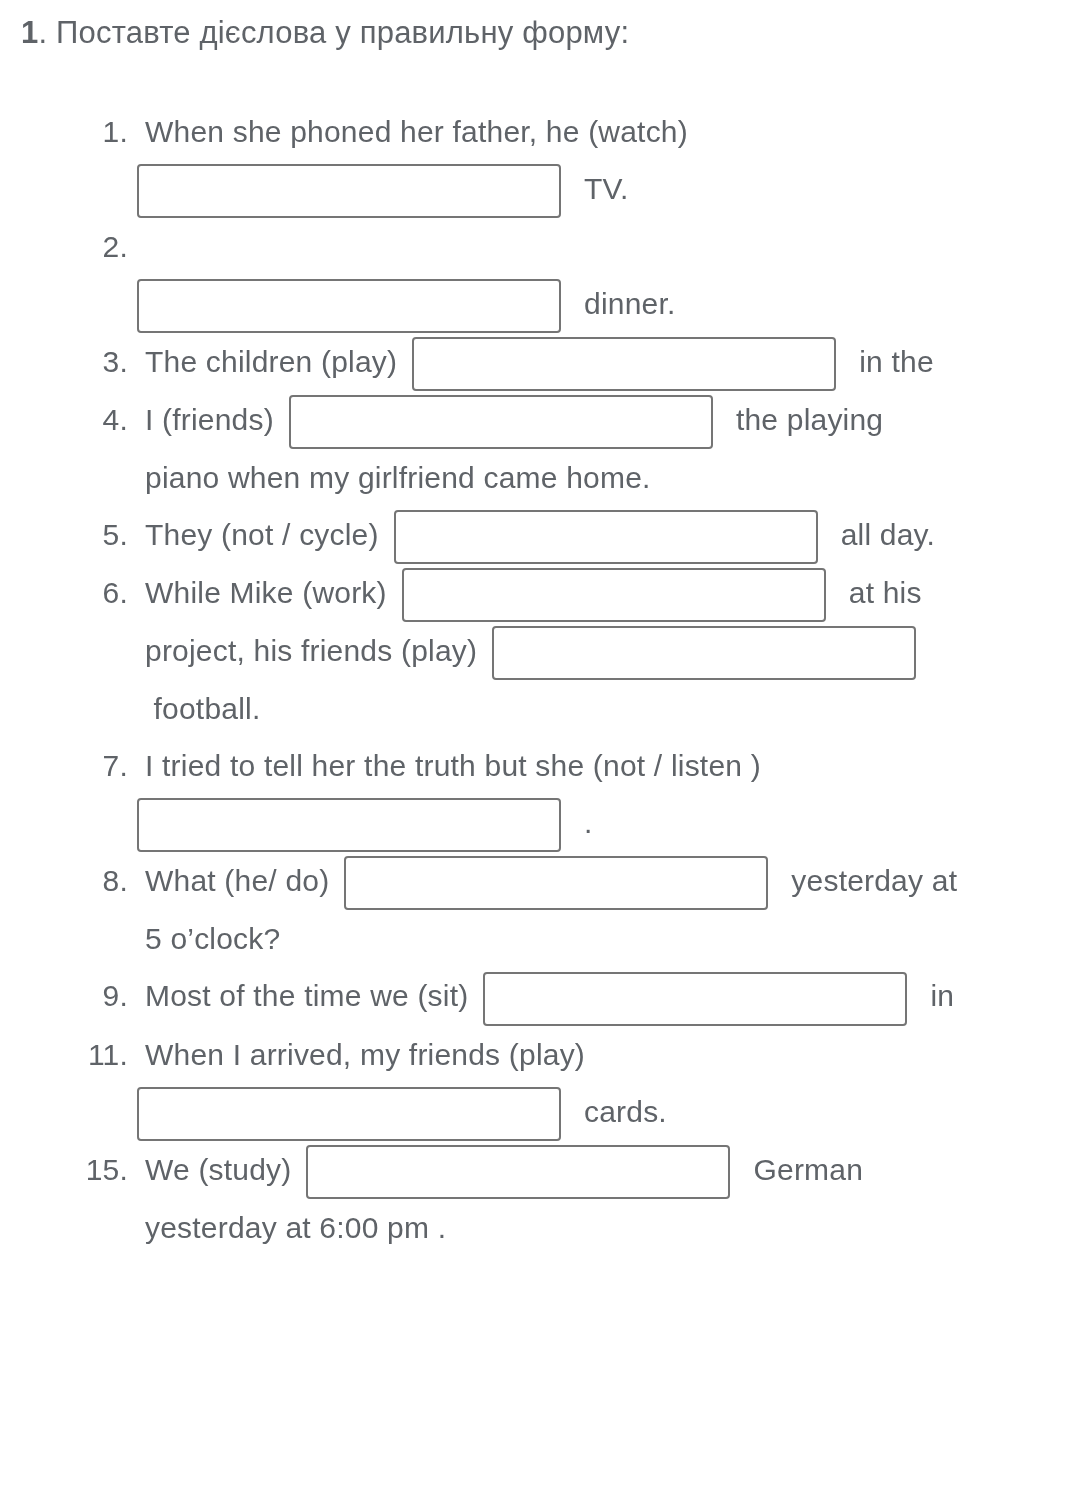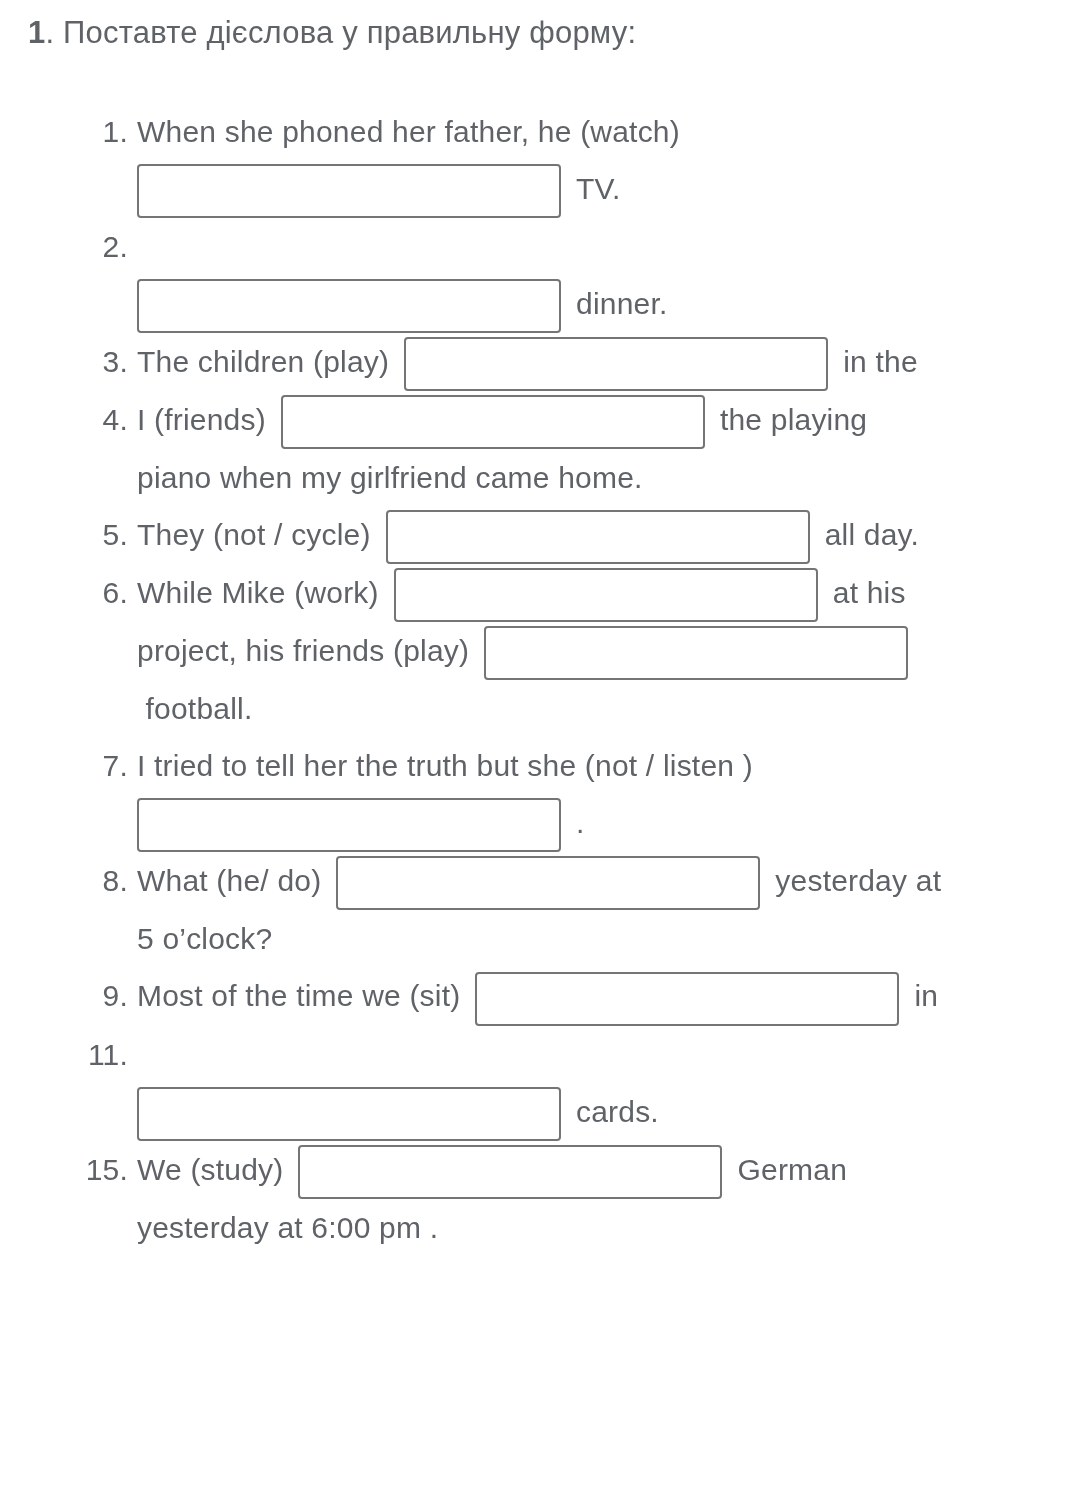--- a/index.html
+++ b/index.html
@@ -12,21 +12,21 @@
   body {
     width: 1066px;
     min-height: 1502px;
     background: var(--bg);
     color: var(--text-color);
     font-family: "Liberation Sans", sans-serif;
     overflow-x: hidden;
   }
   .title {
     margin: 0;
-    padding: 14px 0 0 28px;
+    padding: 14px 0 0 21px;
     font-size: 31px;
     font-weight: 400;
     line-height: 1.25;
     letter-spacing: 0.2px;
   }
   .title strong { font-weight: 700; }
   .exercise {
     margin-top: 50px;
     width: 1020px;
   }
@@ -37,21 +37,21 @@
     line-height: 57px;
     letter-spacing: 0.2px;
   }
   .item-num {
     position: absolute;
     left: 0;
     top: 0;
     width: 128px;
     text-align: right;
   }
-  .seg { white-space: pre-wrap; }
+  .seg { white-space: pre-wrap; margin-left: 8px; }
   .blank {
     display: inline-block;
     width: 424px;
     height: 54px;
     border: 2px solid var(--box-border);
     border-radius: 4px;
     background: #ffffff;
     vertical-align: middle;
     margin: 0 15px;
     padding: 0 10px;
@@ -70,15 +70,15 @@
 <div class="exercise">
     <div class="item"><span class="item-num">1.</span><span class="seg">When she phoned her father, he (watch)</span><br><input type="text" class="blank" style=""><span class="seg">TV.</span></div>
     <div class="item"><span class="item-num">2.</span><br><input type="text" class="blank" style=""><span class="seg">dinner.</span></div>
     <div class="item"><span class="item-num">3.</span><span class="seg">The children (play)</span><input type="text" class="blank" style=""><span class="seg">in the</span><br></div>
     <div class="item"><span class="item-num">4.</span><span class="seg">I (friends)</span><input type="text" class="blank" style=""><span class="seg">the playing</span><br><span class="seg">piano when my girlfriend came home.</span></div>
     <div class="item"><span class="item-num">5.</span><span class="seg">They (not / cycle)</span><input type="text" class="blank" style=""><span class="seg">all day.</span></div>
     <div class="item"><span class="item-num">6.</span><span class="seg">While Mike (work)</span><input type="text" class="blank" style=""><span class="seg">at his</span><br><span class="seg">project, his friends (play)</span><input type="text" class="blank" style=""><br><span class="seg"> football.</span></div>
     <div class="item"><span class="item-num">7.</span><span class="seg">I tried to tell her the truth but she (not / listen )</span><br><input type="text" class="blank" style=""><span class="seg">.</span></div>
     <div class="item"><span class="item-num">8.</span><span class="seg">What (he/ do)</span><input type="text" class="blank" style=""><span class="seg">yesterday at</span><br><span class="seg">5 o’clock?</span></div>
     <div class="item"><span class="item-num">9.</span><span class="seg">Most of the time we (sit)</span><input type="text" class="blank" style=""><span class="seg">in</span><br></div>
-    <div class="item"><span class="item-num">11.</span><br><input type="text" class="blank" style=""><span class="seg">cards.</span></div>
+    <div class="item"><span class="item-num">11.</span><span class="seg">When I arrived, my friends (play)</span><br><input type="text" class="blank" style=""><span class="seg">cards.</span></div>
     <div class="item"><span class="item-num">15.</span><span class="seg">We (study)</span><input type="text" class="blank" style=""><span class="seg">German</span><br><span class="seg">yesterday at 6:00 pm .</span></div>
   </div>
 
 </body></html>

